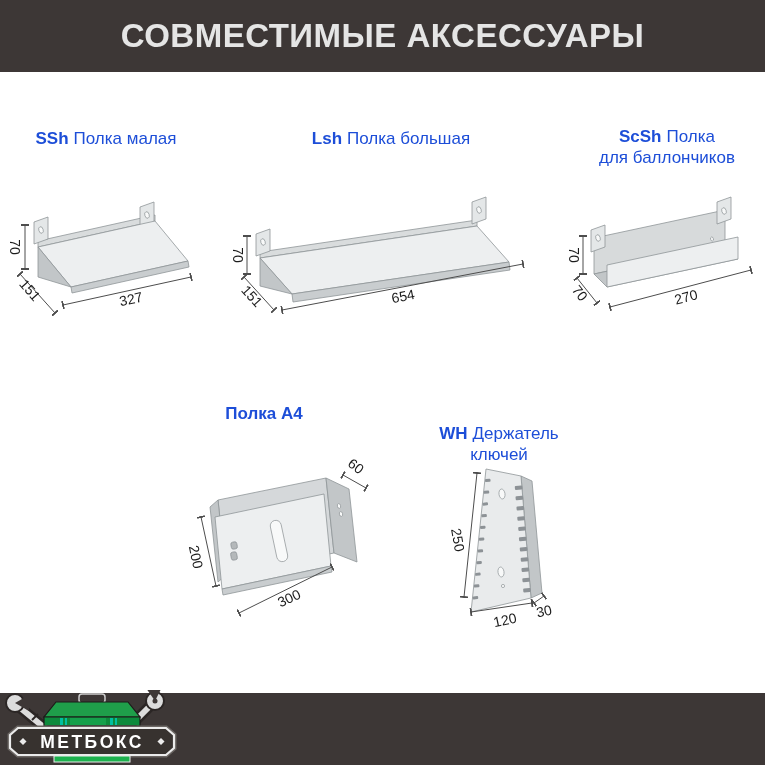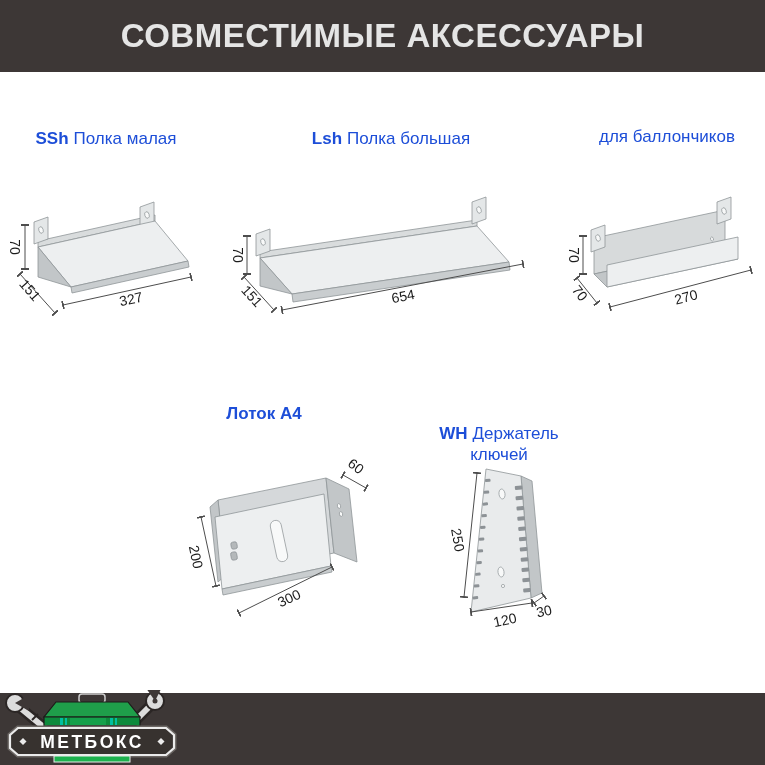--- a/index.html
+++ b/index.html
@@ -89,20 +89,21 @@
     <line class="dimline" x1="17" y1="46" x2="17" y2="84" marker-start="url(#tk2)" marker-end="url(#tk2)"></line>
     <line class="dimline" x1="14" y1="87" x2="44" y2="120" marker-start="url(#tk2)" marker-end="url(#tk2)"></line>
     <line class="dimline" x1="52" y1="120" x2="293" y2="74" marker-start="url(#tk2)" marker-end="url(#tk2)"></line>
     <text class="dim" text-anchor="middle" dominant-baseline="central" transform="translate(8,65) rotate(90)">70</text>
     <text class="dim" text-anchor="middle" dominant-baseline="central" transform="translate(22,106) rotate(48)">151</text>
     <text class="dim" text-anchor="middle" dominant-baseline="central" transform="translate(173,106) rotate(-11)">654</text>
   </g>
 </svg>
 
 <div class="plabel" style="left:582px;top:126px;width:170px;">
+  <div><b>ScSh</b><span>Полка</span></div>
   <div>для баллончиков</div>
 </div>
 <svg style="left:565px;top:190px;" width="200" height="135" viewBox="0 0 200 135">
   <defs>
     <marker id="tk3" viewBox="0 0 2 8" refX="1" refY="4" markerWidth="2" markerHeight="8" orient="auto">
         <rect width="2" height="8" fill="#4d4d4d"></rect>
       </marker>
   </defs>
   <g class="metal">
     <path d="M29,48 L160,20 L160,56 L29,84 Z" fill="#d7dadb"></path>
@@ -118,21 +119,21 @@
     <line class="dimline" x1="18" y1="46" x2="18" y2="84" marker-start="url(#tk3)" marker-end="url(#tk3)"></line>
     <line class="dimline" x1="12" y1="88" x2="32" y2="113" marker-start="url(#tk3)" marker-end="url(#tk3)"></line>
     <line class="dimline" x1="45" y1="117" x2="186" y2="80" marker-start="url(#tk3)" marker-end="url(#tk3)"></line>
     <text class="dim" text-anchor="middle" dominant-baseline="central" transform="translate(9,65) rotate(90)">70</text>
     <text class="dim" text-anchor="middle" dominant-baseline="central" transform="translate(15,103) rotate(52)">70</text>
     <text class="dim" text-anchor="middle" dominant-baseline="central" transform="translate(121,107) rotate(-15)">270</text>
   </g>
 </svg>
 
 <div class="plabel allbold" style="left:164px;top:403px;width:200px;">
-  <span>Лоток А4</span>
+  <span>Полка А4</span>
 </div>
 <svg style="left:185px;top:445px;" width="220" height="185" viewBox="0 0 220 185">
   <defs>
     <marker id="tk4" viewBox="0 0 2 8" refX="1" refY="4" markerWidth="2" markerHeight="8" orient="auto">
         <rect width="2" height="8" fill="#4d4d4d"></rect>
       </marker>
   </defs>
   <g class="metal">
     <path d="M33,55 L141,33 L149,108 L41,130 Z" fill="#d5d8da"></path>
     <path d="M25,62 L33,55 L41,130 L33,137 Z" fill="#c2c6c8"></path>

